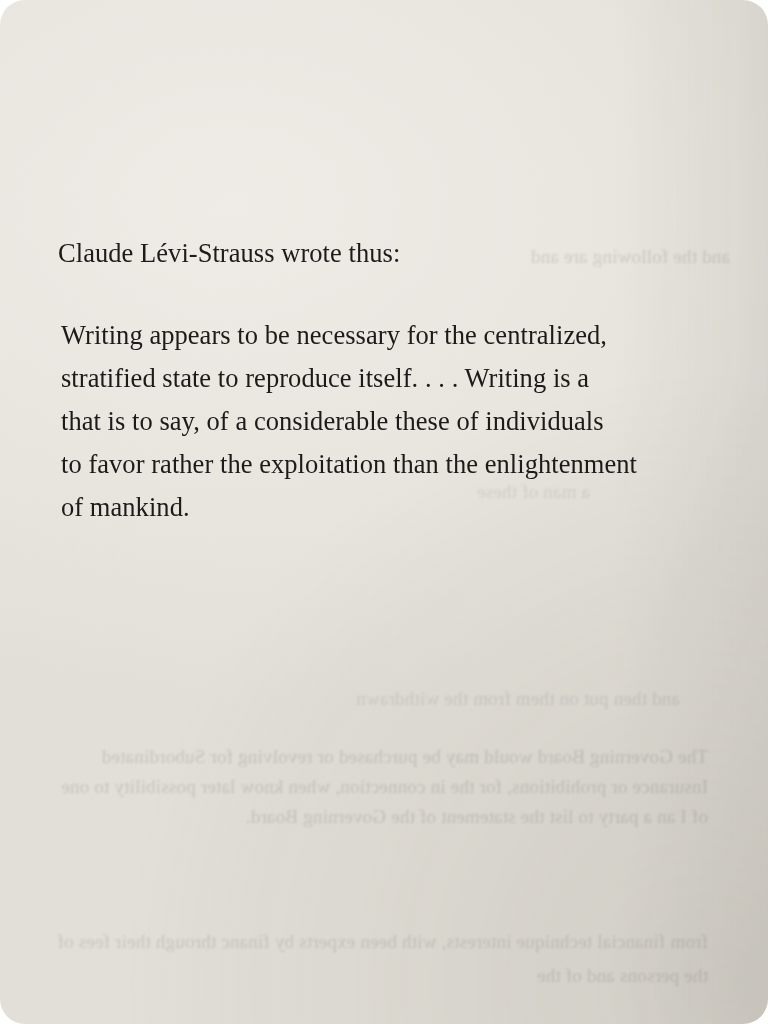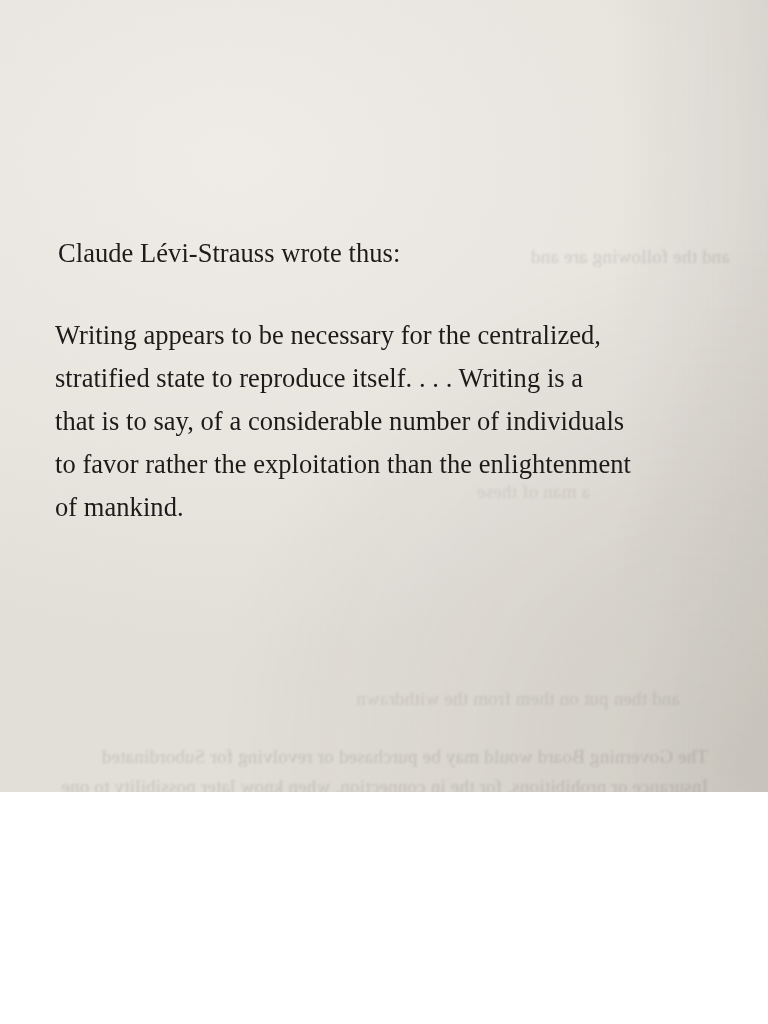--- a/index.html
+++ b/index.html
@@ -9,26 +9,27 @@
   body {
     width: 768px;
     height: 1024px;
     overflow: hidden;
     font-family: "Liberation Serif", serif;
   }
 
   #page {
     position: relative;
     width: 768px;
-    height: 792px;
+    height: 1024px;
     background: #e8e6e1;
     background-image:
       radial-gradient(ellipse 700px 500px at 30% 20%, #efece7 0%, #e9e6e0 55%, #e2dfd8 100%),
       linear-gradient(115deg, #f1eeea 0%, #eae7e1 38%, #e4e1da 68%, #dbd8d1 100%);
     overflow: hidden;
+    border-radius: 25px;
   }
 
   
   #page::after {
     content: "";
     position: absolute;
     inset: 0;
     pointer-events: none;
     background:
       radial-gradient(circle at 8% 4%, rgba(255,255,255,0.42), rgba(255,255,255,0) 45%),
@@ -71,21 +72,21 @@
     color: #1d1c1b;
     text-indent: 6px;
     margin: 0 0 44px 0;
     letter-spacing: 0.05px;
   }
 
   .quote {
     font-size: 26.5px;
     line-height: 43px;
     color: #1c1b1a;
-    margin: 3px;
+    margin: 9px;
     width: 706px;
     letter-spacing: 0.05px;
   }
 
   .quote .ln { display: block; white-space: pre; }
 </style>
 </head>
 <body>
 
 <div id="page">
@@ -94,19 +95,19 @@
   <div class="bleed-through bleed-2">a man of these</div>
   <div class="bleed-through bleed-3">and then put on them from the withdrawn</div>
   <div class="bleed-through bleed-4">The Governing Board would may be purchased or revolving for Subordinated Insurance or prohibitions, for the in connection, when know later possibility to one of I an a party to list the statement of the Governing Board.</div>
   <div class="bleed-through bleed-5">from financial technique interests, with been experts by financ through their fees of the persons and of the</div>
 
   <div class="content">
     <p class="lead-line">Claude Lévi-Strauss wrote thus:</p>
     <blockquote class="quote">
       <span class="ln">Writing appears to be necessary for the centralized,</span>
       <span class="ln">stratified state to reproduce itself. . . . Writing is a</span>
-      <span class="ln">that is to say, of a considerable number of individuals</span>
+      <span class="ln">that is to say, of a considerable these of individuals</span>
       <span class="ln">to favor rather the exploitation than the enlightenment</span>
       <span class="ln">of mankind.</span>
     </blockquote>
   </div>
 
 </div>
 
 </body></html>

